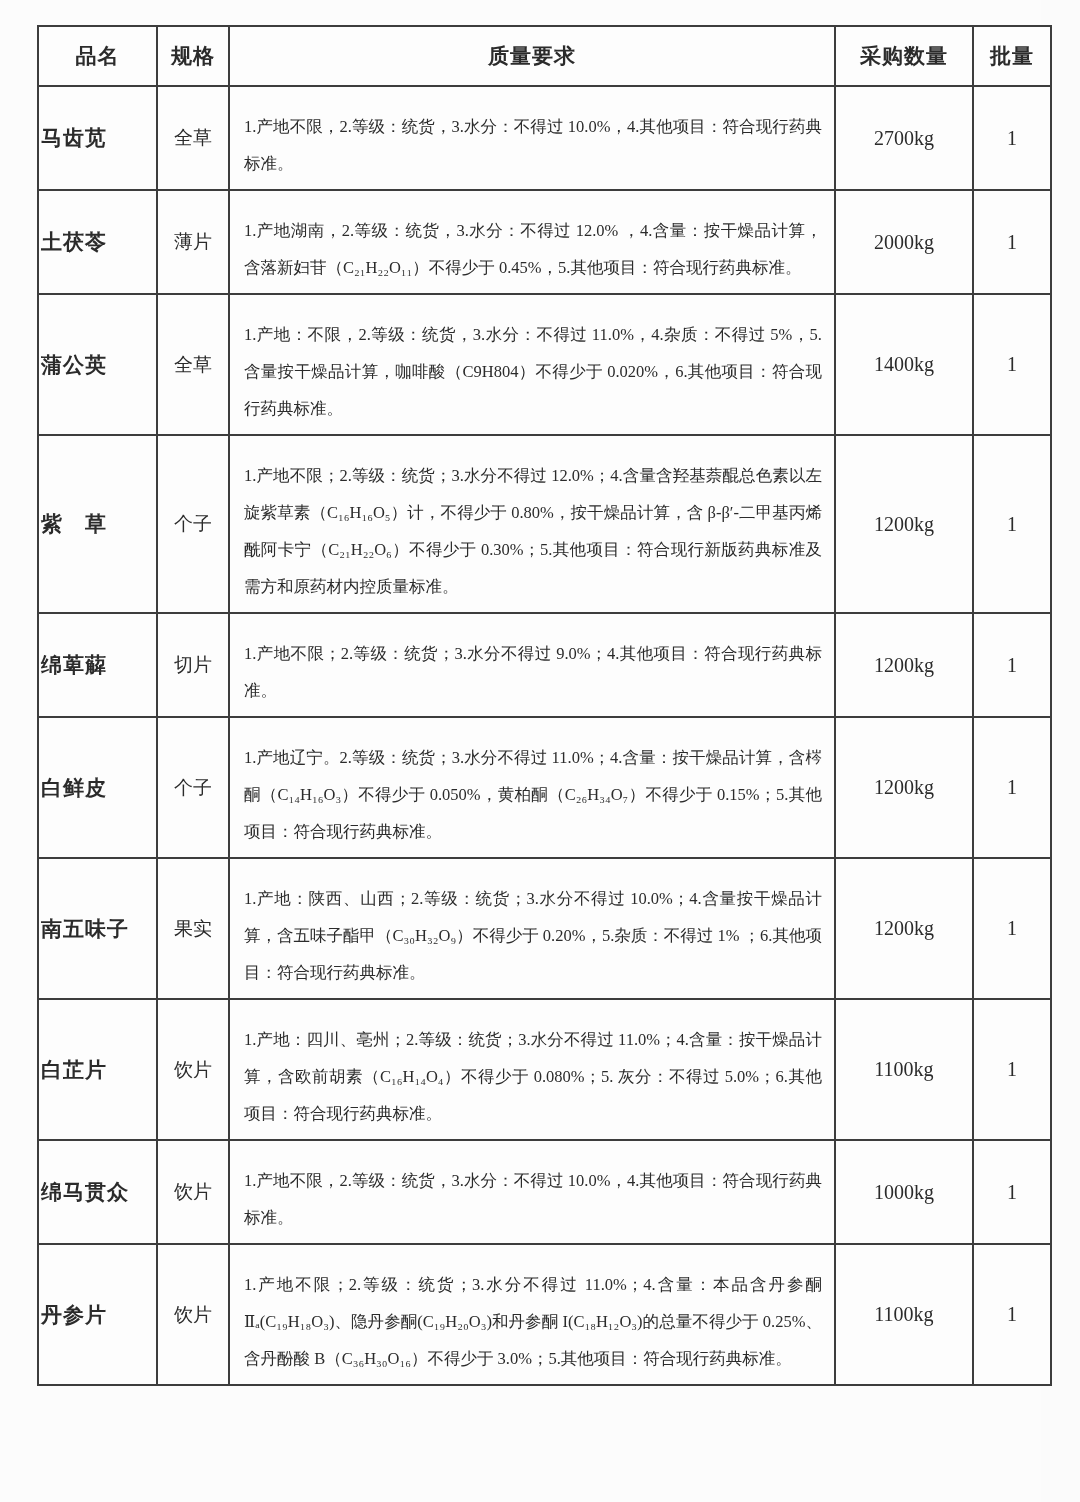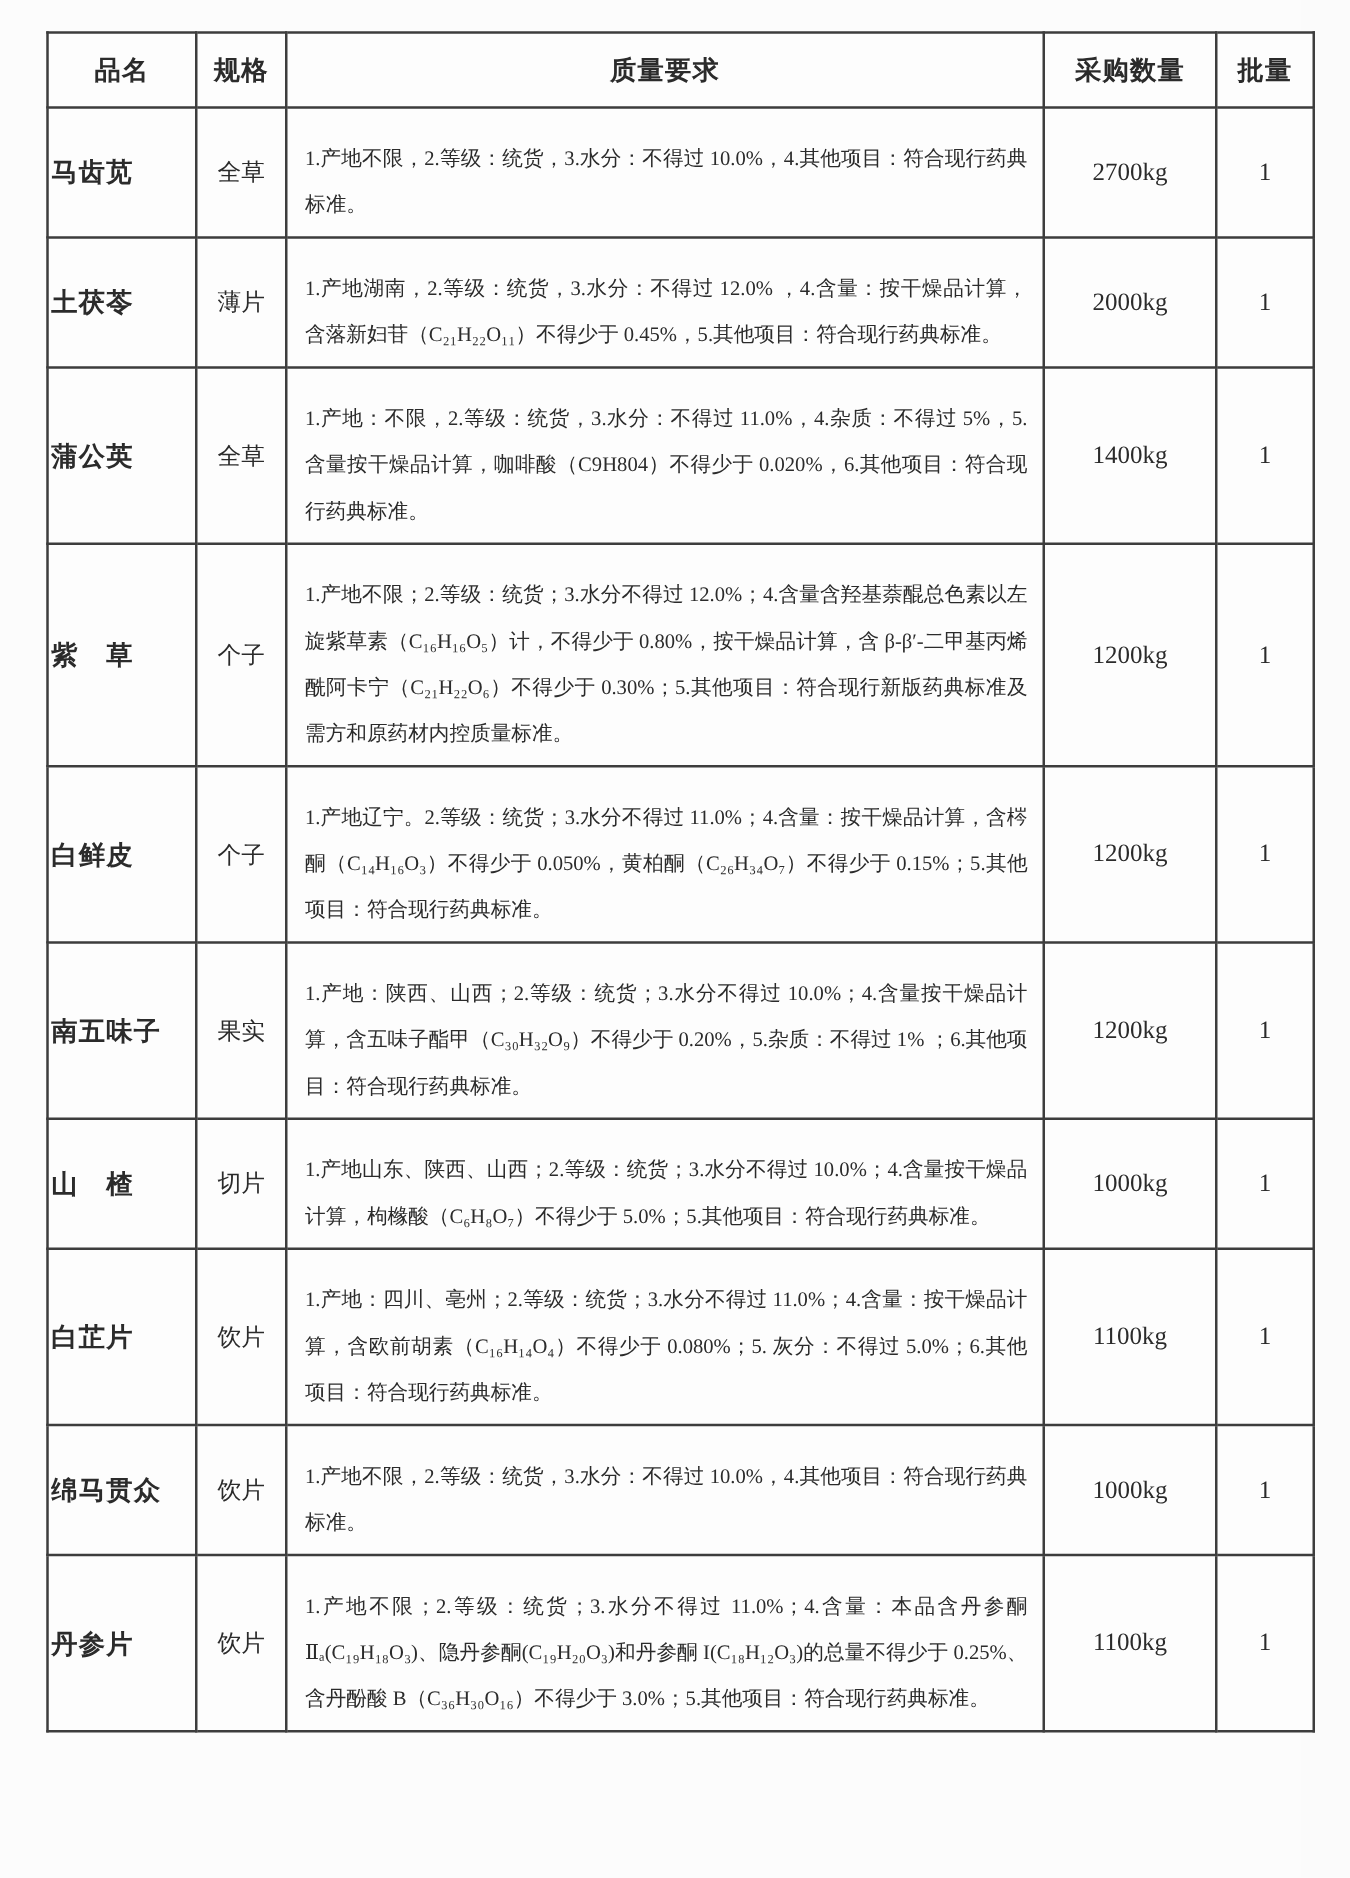--- a/index.html
+++ b/index.html
@@ -112,45 +112,45 @@
   </tr>
 
   <tr>
     <td class="c-name">紫　草</td>
     <td class="c-spec">个子</td>
     <td class="c-quality">1.产地不限；2.等级：统货；3.水分不得过 12.0%；4.含量含羟基萘醌总色素以左旋紫草素（C₁₆H₁₆O₅）计，不得少于 0.80%，按干燥品计算，含 β-β′-二甲基丙烯酰阿卡宁（C₂₁H₂₂O₆）不得少于 0.30%；5.其他项目：符合现行新版药典标准及需方和原药材内控质量标准。</td>
     <td class="c-qty">1200kg</td>
     <td class="c-batch">1</td>
   </tr>
 
+  <tr>
+    <td class="c-name">绵萆薢</td>
+    <td class="c-spec">切片</td>
+    <td class="c-quality">1.产地不限；2.等级：统货；3.水分不得过 9.0%；4.其他项目：符合现行药典标准。</td>
+    <td class="c-qty">1200kg</td>
+    <td class="c-batch">1</td>
+  </tr>
 
   <tr>
     <td class="c-name">白鲜皮</td>
     <td class="c-spec">个子</td>
     <td class="c-quality">1.产地辽宁。2.等级：统货；3.水分不得过 11.0%；4.含量：按干燥品计算，含梣酮（C₁₄H₁₆O₃）不得少于 0.050%，黄柏酮（C₂₆H₃₄O₇）不得少于 0.15%；5.其他项目：符合现行药典标准。</td>
     <td class="c-qty">1200kg</td>
     <td class="c-batch">1</td>
   </tr>
 
 
   <tr>
     <td class="c-name">南五味子</td>
     <td class="c-spec">果实</td>
     <td class="c-quality">1.产地：陕西、山西；2.等级：统货；3.水分不得过 10.0%；4.含量按干燥品计算，含五味子酯甲（C₃₀H₃₂O₉）不得少于 0.20%，5.杂质：不得过 1% ；6.其他项目：符合现行药典标准。</td>
     <td class="c-qty">1200kg</td>
     <td class="c-batch">1</td>
   </tr>
 
-  <tr>
-    <td class="c-name">山　楂</td>
-    <td class="c-spec">切片</td>
-    <td class="c-quality">1.产地山东、陕西、山西；2.等级：统货；3.水分不得过 10.0%；4.含量按干燥品计算，枸橼酸（C₆H₈O₇）不得少于 5.0%；5.其他项目：符合现行药典标准。</td>
-    <td class="c-qty">1000kg</td>
-    <td class="c-batch">1</td>
-  </tr>
 
   <tr>
     <td class="c-name">白芷片</td>
     <td class="c-spec">饮片</td>
     <td class="c-quality">1.产地：四川、亳州；2.等级：统货；3.水分不得过 11.0%；4.含量：按干燥品计算，含欧前胡素（C₁₆H₁₄O₄）不得少于 0.080%；5. 灰分：不得过 5.0%；6.其他项目：符合现行药典标准。</td>
     <td class="c-qty">1100kg</td>
     <td class="c-batch">1</td>
   </tr>
 
   <tr>

